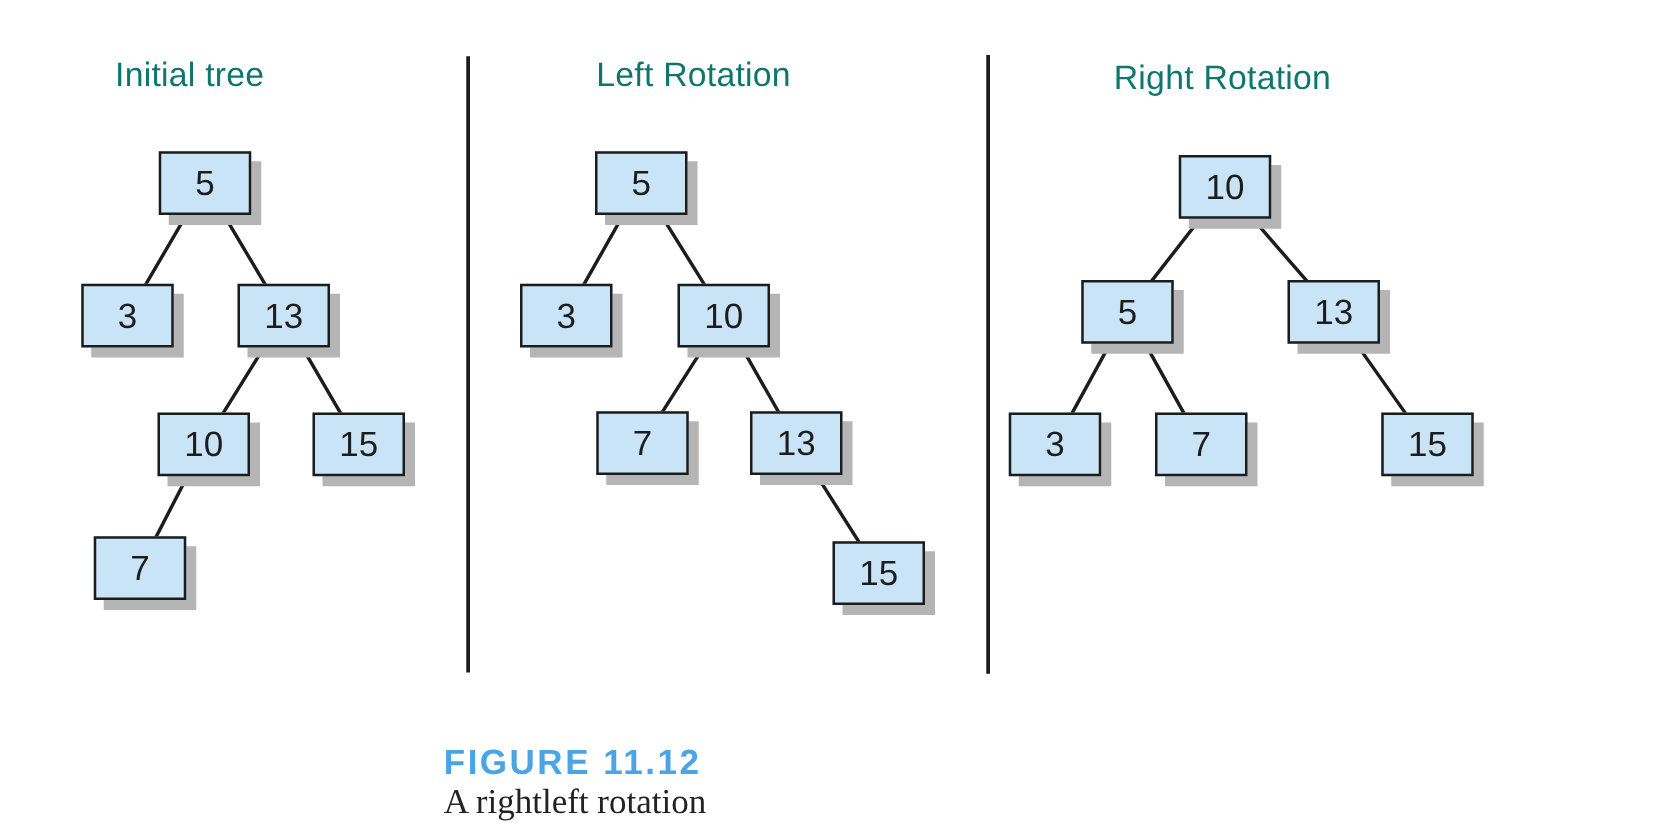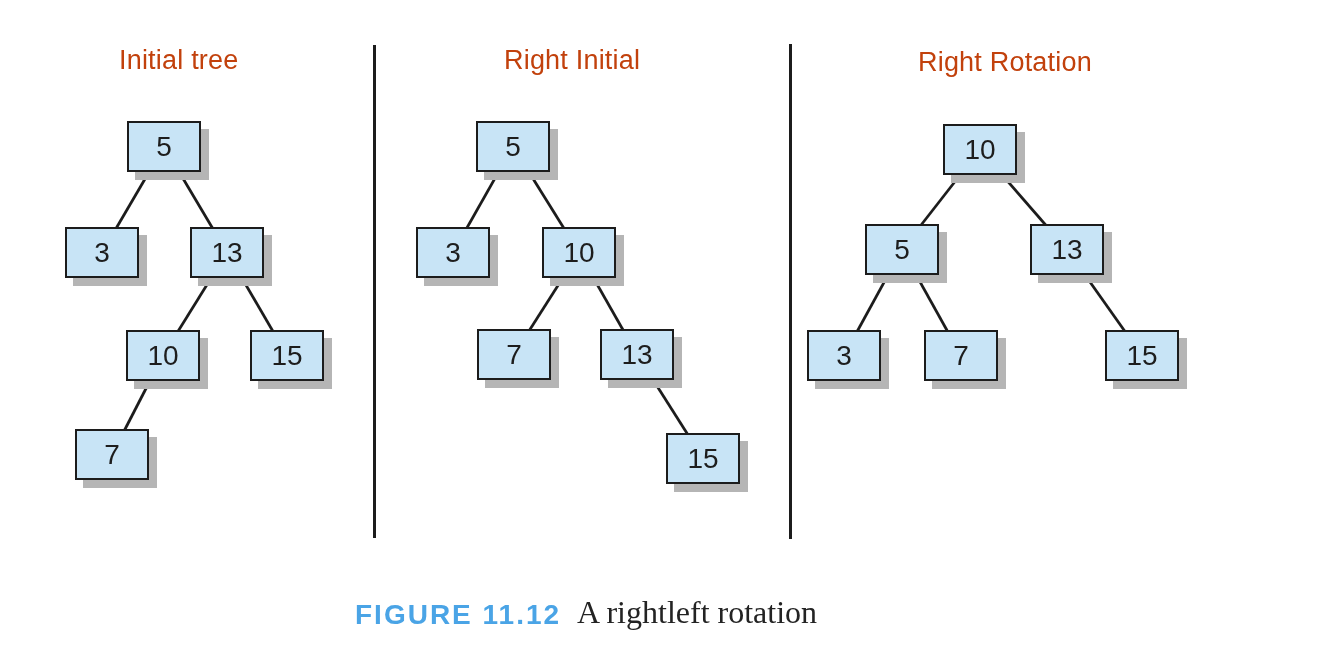--- a/index.html
+++ b/index.html
@@ -18,24 +18,23 @@
   svg.edges {
     position: absolute;
     left: 0;
     top: 0;
     z-index: 1;
   }
   .panel-title {
     position: absolute;
     z-index: 3;
     font-size: 27px;
-    color: #c2410c;
+    color: #0f766e;
     white-space: nowrap;
     letter-spacing: 0.2px;
-    margin-left: 27px;
   }
   .tree-node {
     position: absolute;
     z-index: 2;
     display: flex;
     align-items: center;
     justify-content: center;
     box-sizing: border-box;
     font-size: 28px;
     color: #1d1d1d;
@@ -44,33 +43,34 @@
     position: absolute;
     z-index: 2;
     width: 3px;
   }
   .caption {
     position: absolute;
     left: 355px;
     top: 594px;
     z-index: 3;
     display: flex;
-    align-items: flex-end;
+    align-items: flex-start;
     white-space: nowrap;
+    flex-direction: column;
   }
   .figlabel {
     font-family: "Liberation Sans", sans-serif;
     font-weight: bold;
     font-size: 28px;
     letter-spacing: 2px;
     margin-right: 16px;
   }
   .figtext {
     font-family: "Liberation Serif", serif;
-    font-size: 32px;
+    font-size: 28px;
     color: #232323;
   }
 </style>
 </head>
 <body>
 
 <div class="canvas">
   <svg class="edges" id="edges-svg" width="1328" height="666">
       <line x1="164" y1="146.5" x2="102" y2="252.5" stroke="#1c1c1c" stroke-width="2.75"></line>
       <line x1="164" y1="146.5" x2="227" y2="252.5" stroke="#1c1c1c" stroke-width="2.75"></line>
@@ -89,21 +89,21 @@
       <line x1="1067" y1="249.5" x2="1142" y2="355.5" stroke="#1c1c1c" stroke-width="2.75"></line>
     </svg>
   <div id="panels">
       <div class="panel-title" style="left: 92px; top: 45px;">Initial tree</div>
       <div class="tree-node" style="left: 127px; top: 121px; width: 74px; height: 51px; background: rgb(200, 228, 246); border: 2px solid rgb(28, 28, 28); box-shadow: rgb(181, 181, 181) 8px 8px 0px 0px;">5</div>
       <div class="tree-node" style="left: 65px; top: 227px; width: 74px; height: 51px; background: rgb(200, 228, 246); border: 2px solid rgb(28, 28, 28); box-shadow: rgb(181, 181, 181) 8px 8px 0px 0px;">3</div>
       <div class="tree-node" style="left: 190px; top: 227px; width: 74px; height: 51px; background: rgb(200, 228, 246); border: 2px solid rgb(28, 28, 28); box-shadow: rgb(181, 181, 181) 8px 8px 0px 0px;">13</div>
       <div class="tree-node" style="left: 126px; top: 330px; width: 74px; height: 51px; background: rgb(200, 228, 246); border: 2px solid rgb(28, 28, 28); box-shadow: rgb(181, 181, 181) 8px 8px 0px 0px;">10</div>
       <div class="tree-node" style="left: 250px; top: 330px; width: 74px; height: 51px; background: rgb(200, 228, 246); border: 2px solid rgb(28, 28, 28); box-shadow: rgb(181, 181, 181) 8px 8px 0px 0px;">15</div>
       <div class="tree-node" style="left: 75px; top: 429px; width: 74px; height: 51px; background: rgb(200, 228, 246); border: 2px solid rgb(28, 28, 28); box-shadow: rgb(181, 181, 181) 8px 8px 0px 0px;">7</div>
-      <div class="panel-title" style="left: 477px; top: 45px;">Right Initial</div>
+      <div class="panel-title" style="left: 477px; top: 45px;">Left Rotation</div>
       <div class="tree-node" style="left: 476px; top: 121px; width: 74px; height: 51px; background: rgb(200, 228, 246); border: 2px solid rgb(28, 28, 28); box-shadow: rgb(181, 181, 181) 8px 8px 0px 0px;">5</div>
       <div class="tree-node" style="left: 416px; top: 227px; width: 74px; height: 51px; background: rgb(200, 228, 246); border: 2px solid rgb(28, 28, 28); box-shadow: rgb(181, 181, 181) 8px 8px 0px 0px;">3</div>
       <div class="tree-node" style="left: 542px; top: 227px; width: 74px; height: 51px; background: rgb(200, 228, 246); border: 2px solid rgb(28, 28, 28); box-shadow: rgb(181, 181, 181) 8px 8px 0px 0px;">10</div>
       <div class="tree-node" style="left: 477px; top: 329px; width: 74px; height: 51px; background: rgb(200, 228, 246); border: 2px solid rgb(28, 28, 28); box-shadow: rgb(181, 181, 181) 8px 8px 0px 0px;">7</div>
       <div class="tree-node" style="left: 600px; top: 329px; width: 74px; height: 51px; background: rgb(200, 228, 246); border: 2px solid rgb(28, 28, 28); box-shadow: rgb(181, 181, 181) 8px 8px 0px 0px;">13</div>
       <div class="tree-node" style="left: 666px; top: 433px; width: 74px; height: 51px; background: rgb(200, 228, 246); border: 2px solid rgb(28, 28, 28); box-shadow: rgb(181, 181, 181) 8px 8px 0px 0px;">15</div>
       <div class="panel-title" style="left: 891px; top: 47px;">Right Rotation</div>
       <div class="tree-node" style="left: 943px; top: 124px; width: 74px; height: 51px; background: rgb(200, 228, 246); border: 2px solid rgb(28, 28, 28); box-shadow: rgb(181, 181, 181) 8px 8px 0px 0px;">10</div>
       <div class="tree-node" style="left: 865px; top: 224px; width: 74px; height: 51px; background: rgb(200, 228, 246); border: 2px solid rgb(28, 28, 28); box-shadow: rgb(181, 181, 181) 8px 8px 0px 0px;">5</div>
       <div class="tree-node" style="left: 1030px; top: 224px; width: 74px; height: 51px; background: rgb(200, 228, 246); border: 2px solid rgb(28, 28, 28); box-shadow: rgb(181, 181, 181) 8px 8px 0px 0px;">13</div>

